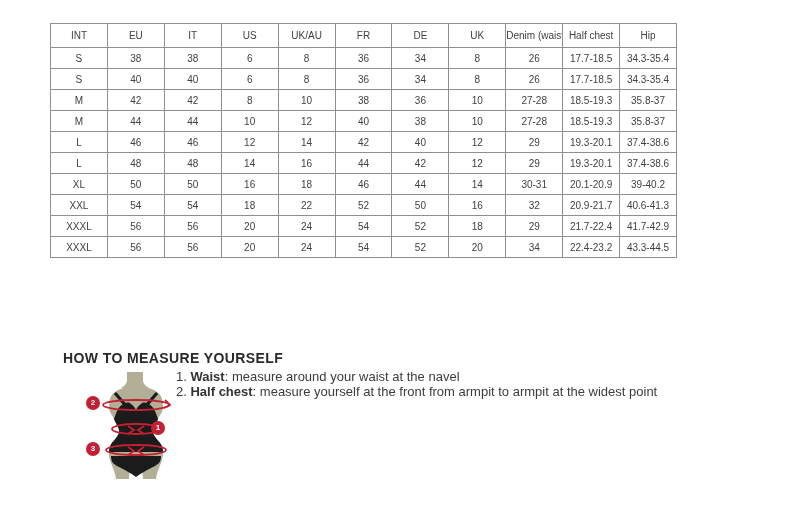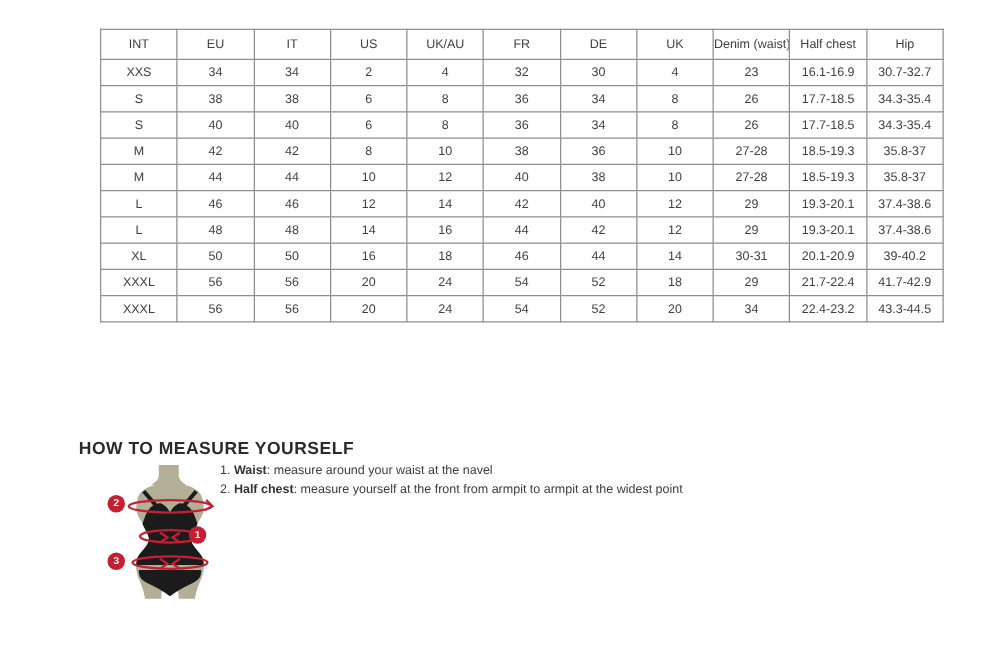--- a/index.html
+++ b/index.html
@@ -8,22 +8,22 @@
     width: 798px; height: 519px;
     background: #ffffff;
     font-family: "Liberation Sans", sans-serif;
     position: relative;
     overflow: hidden;
   }
 
   
   .size-table {
     position: absolute;
-    left: 80px; top: 23px;
-    width: 675px;
+    left: 50px; top: 23px;
+    width: 627px;
     border-collapse: collapse;
     table-layout: fixed;
     font-size: 10px;
     color: #414141;
   }
   .size-table th, .size-table td {
     border: 1px solid #8f8f8f;
     text-align: center;
     vertical-align: middle;
     font-weight: 400;
@@ -63,21 +63,21 @@
   }
   .badge-chest { left: 1px;  top: 24px; }
   .badge-waist { left: 66px; top: 49px; }
   .badge-hips  { left: 1px;  top: 70px; }
 
   .steps {
     position: absolute;
     left: 176px; top: 372px;
     margin: 0; padding: 0;
     list-style: none;
-    font-size: 10px;
+    font-size: 13px;
     color: #3c3c3c;
   }
   .steps li { margin: 0 0 6px 0; line-height: 9px; }
   .steps b { font-weight: 700; color: #333333; }
 </style>
 </head>
 <body>
 
 <div>
 
@@ -92,33 +92,20 @@
           <th>FR</th>
           <th>DE</th>
           <th>UK</th>
           <th>Denim (waist)</th>
           <th>Half chest</th>
           <th>Hip</th>
         </tr>
     </thead>
     <tbody id="table-body">
         <tr>
-          <td>XXS</td>
-          <td>34</td>
-          <td>34</td>
-          <td>2</td>
-          <td>4</td>
-          <td>32</td>
-          <td>30</td>
-          <td>4</td>
-          <td>23</td>
-          <td>16.1-16.9</td>
-          <td>30.7-32.7</td>
-        </tr>
-        <tr>
           <td>S</td>
           <td>38</td>
           <td>38</td>
           <td>6</td>
           <td>8</td>
           <td>36</td>
           <td>34</td>
           <td>8</td>
           <td>26</td>
           <td>17.7-18.5</td>
@@ -194,20 +181,33 @@
           <td>50</td>
           <td>50</td>
           <td>16</td>
           <td>18</td>
           <td>46</td>
           <td>44</td>
           <td>14</td>
           <td>30-31</td>
           <td>20.1-20.9</td>
           <td>39-40.2</td>
+        </tr>
+        <tr>
+          <td>XXL</td>
+          <td>54</td>
+          <td>54</td>
+          <td>18</td>
+          <td>22</td>
+          <td>52</td>
+          <td>50</td>
+          <td>16</td>
+          <td>32</td>
+          <td>20.9-21.7</td>
+          <td>40.6-41.3</td>
         </tr>
         <tr>
           <td>XXXL</td>
           <td>56</td>
           <td>56</td>
           <td>20</td>
           <td>24</td>
           <td>54</td>
           <td>52</td>
           <td>18</td>

